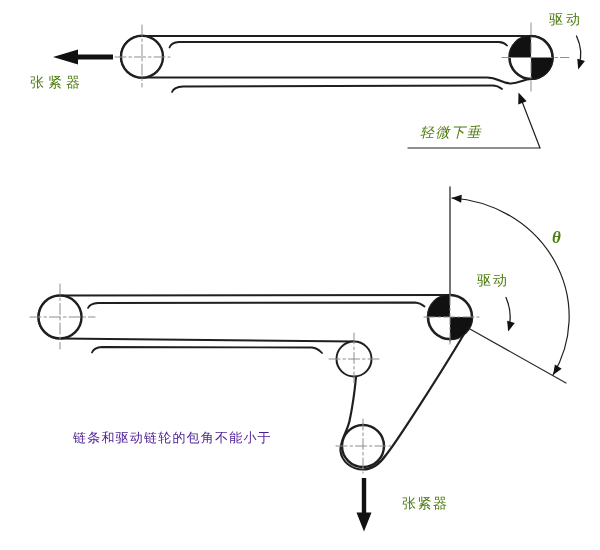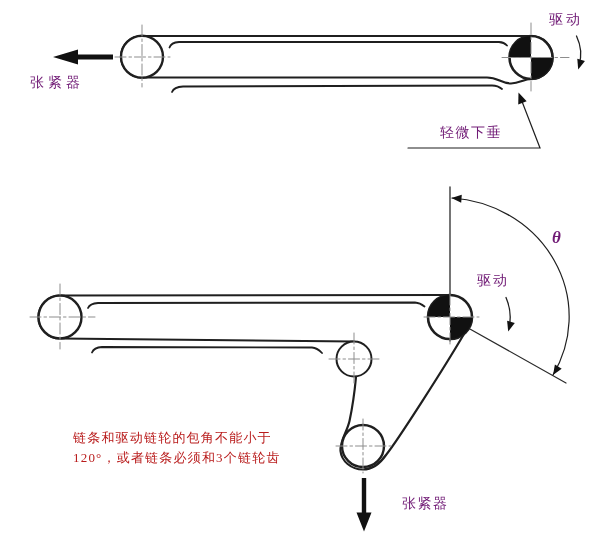--- a/index.html
+++ b/index.html
@@ -1,26 +1,26 @@
 <!DOCTYPE html>
 <html><head>
 <meta charset="utf-8">
 <style>
   html,body{margin:0;padding:0;background:#ffffff;}
   #page{position:relative;width:600px;height:550px;background:#ffffff;overflow:hidden;
         font-family:"Liberation Serif","DejaVu Serif",serif;}
   #diagram-svg{position:absolute;left:0;top:0;}
-  .label{position:absolute;color:#701a75;font-size:14px;white-space:nowrap;}
+  .label{position:absolute;color:#4d7c0f;font-size:14px;white-space:nowrap;}
   .label-tensioner-top{left:30px;top:74px;letter-spacing:4px;}
   .label-drive-top{left:549px;top:11px;letter-spacing:3px;}
-  .label-sag{left:440px;top:124px;letter-spacing:1.5px;}
+  .label-sag{left:420px;top:124px;letter-spacing:1.5px;font-style:italic;}
   .label-theta{left:552px;top:228px;font-size:17px;font-style:italic;font-weight:bold;letter-spacing:0;}
   .label-drive-bottom{left:477px;top:272px;letter-spacing:2px;}
   .label-tensioner-bottom{left:402px;top:495px;letter-spacing:1.5px;}
-  .note{position:absolute;left:73px;top:428px;width:250px;color:#b91c1c;
+  .note{position:absolute;left:73px;top:428px;width:250px;color:#4c1d95;
         font-size:13px;line-height:20px;letter-spacing:1.2px;}
   .note div{white-space:nowrap;}
 </style>
 </head>
 <body>
 
 <div id="page">
 
   <svg id="diagram-svg" width="600" height="550" viewBox="0 0 600 550">
 
@@ -124,16 +124,15 @@
   <div class="label label-tensioner-top">张紧器</div>
   <div class="label label-drive-top">驱动</div>
   <div class="label label-sag">轻微下垂</div>
 
   <div class="label label-theta">θ</div>
   <div class="label label-drive-bottom">驱动</div>
   <div class="label label-tensioner-bottom">张紧器</div>
 
   <div class="note">
     <div>链条和驱动链轮的包角不能小于</div>
-    <div>120°，或者链条必须和3个链轮齿</div>
   </div>
 
 </div>
 
 </body></html>

